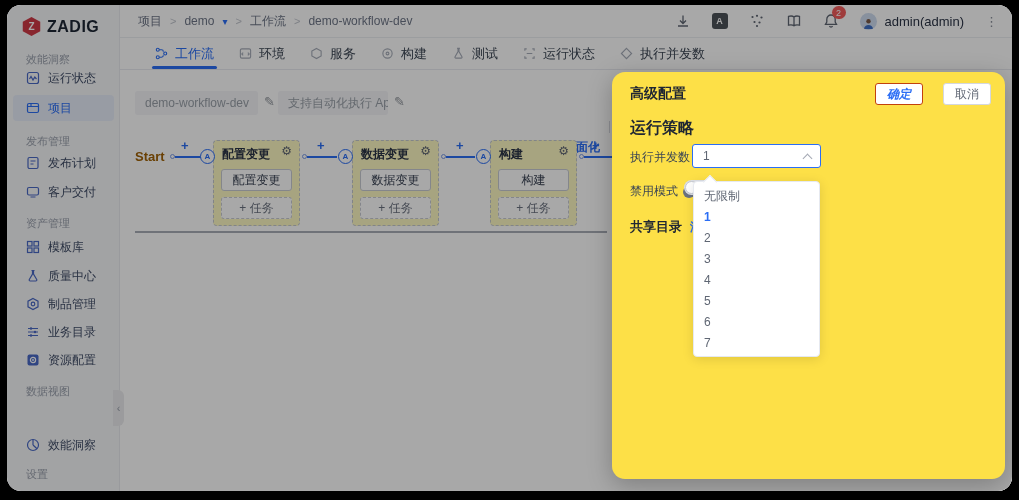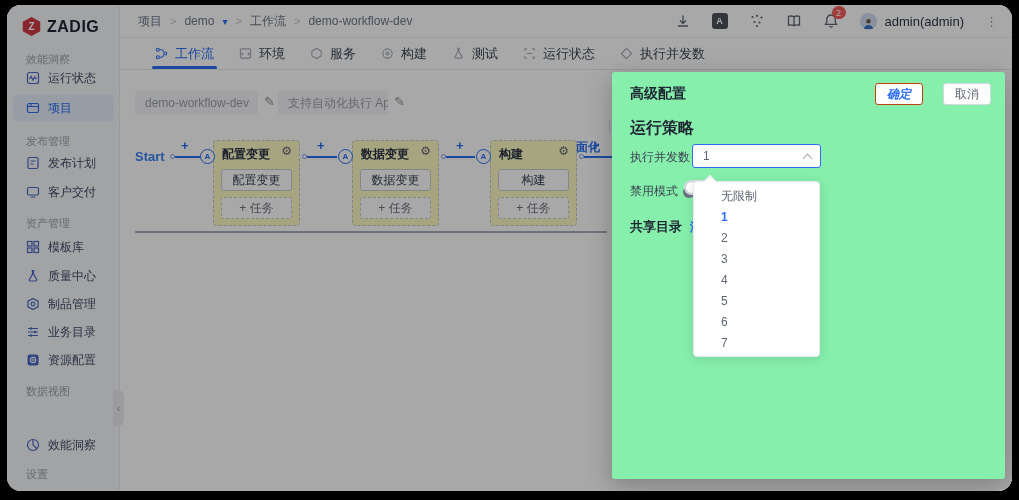--- a/index.html
+++ b/index.html
@@ -60,21 +60,21 @@
   .content { position:absolute; top:65px; left:0; right:0; bottom:0; background:#fff; }
   .pill { position:absolute; height:24px; background:#f4f5f7; border-radius:3px;
     font-size:12px; color:#9aa0a9; line-height:24px; padding:0 10px; white-space:nowrap; overflow:hidden; }
   .edit-ic { position:absolute; top:24px; font-size:13px; color:#8f949b; cursor:pointer; }
   .view-toggle { position:absolute; top:25px; font-size:12px; display:flex; gap:8px; align-items:center; }
   .vt-ui { color:#2b6ef5; font-weight:700; cursor:pointer;margin-top:44px; }
   .vt-sep { color:#d3d6dd; }
   .vt-yaml { color:#3c4654; cursor:pointer; }
 
   
-  .start { position:absolute; left:15px; top:79px; font-size:13px; font-weight:700; color:#3b82f6; }
+  .start { position:absolute; left:15px; top:79px; font-size:13px; font-weight:700; color:#a16207; }
   .conn-line { position:absolute; top:86px; height:2px; background:#2b6ef5; }
   .conn-dot { position:absolute; top:84px; width:5px; height:5px; border:1px solid #7d9ce8;
     border-radius:50%; background:#fff; }
   .conn-plus { position:absolute; top:68px; color:#2b6ef5; font-size:13px; font-weight:700; cursor:pointer; }
   .approval { position:absolute; top:79px; width:15px; height:15px; border:1.5px solid #2b6ef5;
     border-radius:50%; color:#2b6ef5; font-size:8px; font-weight:700; background:#fff;
     display:flex; align-items:center; justify-content:center; cursor:pointer; z-index:2; }
   .stage { position:absolute; top:70px; width:87px; height:86px;
     border:1px dashed #c4c8cf; border-radius:4px; background:#fef9c3; }
   .stage-title { position:absolute; left:8px; top:5px; font-size:12px; font-weight:700; color:#2b3446; }
@@ -83,22 +83,22 @@
     border-radius:3px; font-size:12px; color:#3a4354; display:flex; align-items:center;
     justify-content:center; cursor:pointer; background:#fff; }
   .task-btn { position:absolute; left:7px; right:7px; top:56px; height:22px; border:1px dashed #c9ccd4;
     border-radius:3px; font-size:12px; color:#6b7280; display:flex; align-items:center;
     justify-content:center; cursor:pointer; background:#fff; }
   .canvas-divider { position:absolute; left:15px; top:161px; width:472px; height:0;
     border-top:2px solid #a9aeb6; }
 
   
   .mask { position:absolute; inset:0; background:rgba(0,0,0,0.34); z-index:50; }
-  .modal { position:absolute; left:605px; top:67px; width:393px; height:407px; background:#86efac;
-    border-radius:3px; box-shadow:0 6px 24px rgba(0,0,0,.25); z-index:60; }
+  .modal { position:absolute; left:605px; top:67px; width:393px; height:407px; background:#fde047;
+    border-radius:13px; box-shadow:0 6px 24px rgba(0,0,0,.25); z-index:60; }
   .modal-title { position:absolute; left:18px; top:13px; font-size:14px; font-weight:600; color:#1f2633; }
   .btn { position:absolute; top:11px; height:22px; font-size:12px; border-radius:3px;
     padding:0 11px; background:#fff; cursor:pointer; line-height:20px; }
   .btn-ok { right:82px; border:1px solid #c2410c; color:#2b6ef5; font-weight:600;font-style:italic; }
   .btn-cancel { right:14px; border:1px solid #d4d7de; color:#5f6673; }
   .modal-section { position:absolute; left:18px; top:46px; font-size:16px; font-weight:700; color:#1f2633; }
   .field-label { position:absolute; left:18px; font-size:12px; color:#3c4654;
     display:flex; align-items:center; gap:5px; }
   .q-badge { width:12px; height:12px; border-radius:50%; background:#6b7280; color:#fff;
     font-size:8px; display:flex; align-items:center; justify-content:center; cursor:pointer; }
@@ -115,21 +115,21 @@
     border-radius:50%; background:#fff; border:1px solid #c6cad2; }
   .shared-row { position:absolute; left:18px; top:146px; display:flex; align-items:center; gap:8px; }
   .shared-label { font-size:13px; font-weight:700; color:#1f2633;font-family:Liberation Mono, monospace; }
   .add-link { font-size:12px; color:#2b6ef5; font-weight:600; cursor:pointer; }
 
   .dropdown { position:absolute; left:686px; top:176px; width:127px; height:176px; background:#fff;
     border:1px solid #e6e9f0; border-radius:4px; box-shadow:0 2px 12px rgba(0,0,0,.12);
     z-index:70; padding:4px 0; }
   .dropdown::before { content:""; position:absolute; top:-5px; left:11px; width:9px; height:9px;
     background:#fff; border-left:1px solid #e6e9f0; border-top:1px solid #e6e9f0; transform:rotate(45deg); }
-  .dd-item { height:21px; line-height:21px; padding-left:27px; font-size:12px; color:#5f6673; cursor:pointer; }
+  .dd-item { height:21px; line-height:21px; padding-left:10px; font-size:12px; color:#5f6673; cursor:pointer; }
   .dd-item.selected { color:#2b6ef5; font-weight:700; }
 </style>
 </head>
 <body>
 
 <div class="window">
 
   <div class="sidebar">
     <div class="logo">
       <div class="logo-hex">Z</div>

